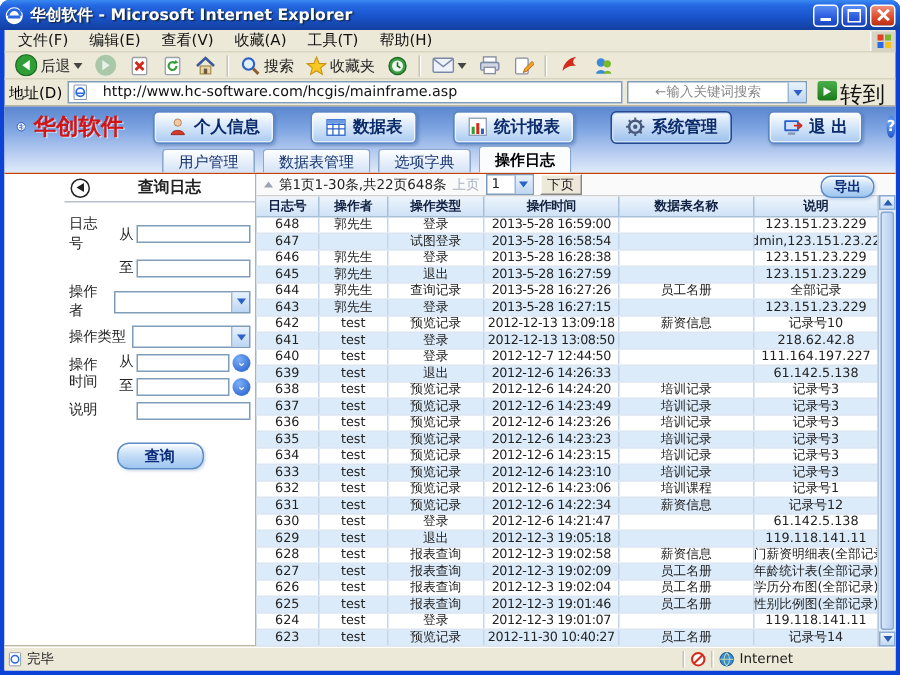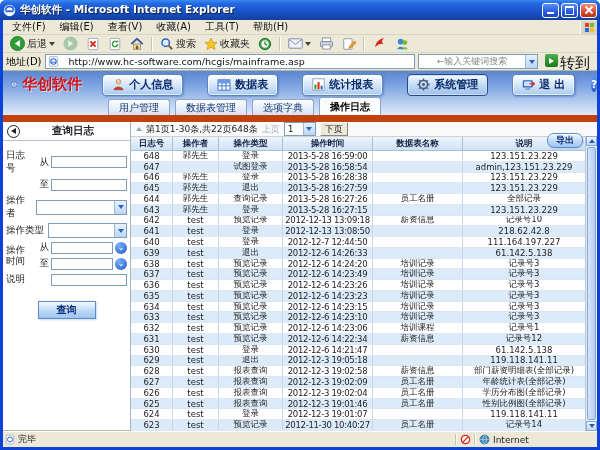--- a/index.html
+++ b/index.html
@@ -43,45 +43,45 @@
   .logo{width:23px;height:23px;margin-right:5px;}
   .brandname{color:#d41414;font-weight:bold;font-size:15px;text-shadow:1px 1px 0 #ffffff88;margin-right:14px;white-space:nowrap;}
   .navbtns{display:flex;align-items:center;gap:24px;margin-left:6px;}
   .navbtn{display:flex;align-items:center;gap:4px;height:20px;padding:0 9px;border-radius:4px;border:1px solid #5a86c4;background:linear-gradient(180deg,#ffffff,#d8e8fa 45%,#a9caf0 100%);box-shadow:inset 0 0 0 1px #ffffffaa,1px 1px 2px #3a5a9a66;font-size:11px;font-weight:bold;color:#0a2a6a;white-space:nowrap;}
   .navbtn.active{border:1px solid #26488e;box-shadow:inset 0 0 0 1px #cfe0f6;background:linear-gradient(180deg,#f4f9ff,#c8ddf6 45%,#9cc0ec 100%);}
   .helpcirc{width:15px;height:15px;margin-left:16px;border-radius:50%;background:radial-gradient(circle at 35% 30%,#6aa0f4,#1a50c8);color:#fff;font-size:10px;font-weight:bold;display:flex;align-items:center;justify-content:center;}
   .tabsrow{position:absolute;left:105px;bottom:0;display:flex;gap:5px;align-items:flex-end;}
   .tab{height:15px;padding:0 10px;display:flex;align-items:center;font-size:10px;color:#16336e;background:linear-gradient(180deg,#fdfeff,#d4e3f6);border:1px solid #8aa8cc;border-bottom:none;border-radius:3px 3px 0 0;white-space:nowrap;}
   .tab.active{height:17px;background:#fbfcfe;color:#000;font-weight:bold;}
   
-  .content{flex:1;display:flex;background:#fff;border-top:7px solid #c2410c;min-height:0;}
+  .content{flex:1;display:flex;background:#fff;border-top:1px solid #c2410c;min-height:0;padding-left:40px;}
   .sidebar{width:127px;flex:0 0 127px;border-right:1px solid #a8b4c4;display:flex;flex-direction:column;font-size:9.5px;color:#222;}
   .sb-title{height:18px;display:flex;align-items:center;padding:0 4px;border-bottom:1px solid #b8c0cc;}
   .backcirc{width:13px;height:13px;border-radius:50%;border:1.5px solid #222;box-sizing:border-box;display:flex;align-items:center;justify-content:center;}
   .backcirc i{width:0;height:0;border-top:3px solid transparent;border-bottom:3px solid transparent;border-right:5px solid #222;margin-right:1px;}
   .sb-title-text{flex:1;text-align:center;font-weight:bold;font-size:10.5px;}
   .sb-form{padding:8px 3px 0 3px;display:flex;flex-direction:column;gap:3px;}
   .f-row{display:flex;align-items:center;gap:2px;}
   .f-lab{width:28px;flex:0 0 28px;}
   .f-lab2{width:13px;flex:0 0 13px;text-align:right;}
   .f-lab.two{line-height:1.15;}
   .tin{flex:1;height:12px;border:1px solid #7f9db9;background:#fff;min-width:0;font-size:9px;padding:0 2px;font-family:inherit;box-sizing:border-box;}
   .sel{flex:1;height:13px;border:1px solid #7f9db9;background:#fff;display:flex;align-items:stretch;min-width:0;}
   .sel .val{flex:1;}
   .roundbtn{width:12px;height:12px;flex:0 0 12px;border-radius:50%;background:radial-gradient(circle at 35% 30%,#7ab0f8,#1f57c8);color:#fff;font-size:8px;display:flex;align-items:center;justify-content:center;line-height:1;}
   .querybtn-row{display:flex;justify-content:center;margin-top:12px;}
-  .pillbtn{min-width:56px;height:16px;border-radius:0;border:1px solid #5a8cc8;background:linear-gradient(180deg,#f4faff,#c2dbf6 50%,#9ec6f0);box-shadow:inset 0 1px 0 #fff,1px 1px 2px #7a9ac866;color:#0a2a7a;font-weight:bold;font-size:10px;display:flex;align-items:center;justify-content:center;}
+  .pillbtn{min-width:56px;height:16px;border-radius:8px;border:1px solid #5a8cc8;background:linear-gradient(180deg,#f4faff,#c2dbf6 50%,#9ec6f0);box-shadow:inset 0 1px 0 #fff,1px 1px 2px #7a9ac866;color:#0a2a7a;font-weight:bold;font-size:10px;display:flex;align-items:center;justify-content:center;}
   
   .main{flex:1;display:flex;flex-direction:column;min-width:0;position:relative;}
   .pagebar{height:14px;flex:0 0 14px;display:flex;align-items:center;font-size:9px;color:#222;gap:4px;padding-left:5px;background:#fafafa;border-bottom:1px solid #d0d0d0;}
   .pg-prev{color:#aab4c0;}
   .pg-select{width:30px;height:12px;border:1px solid #7f9db9;background:#fff;display:flex;align-items:stretch;}
   .pg-select .val{flex:1;padding-left:3px;display:flex;align-items:center;}
   .pg-next{border:1px solid #888;border-top-color:#fff;border-left-color:#fff;background:#ece9d8;padding:0 4px;height:12px;display:flex;align-items:center;}
-  .exportbtn{position:absolute;right:14px;top:11px;height:13px;min-width:34px;font-size:9px;border-radius:7px;}
+  .exportbtn{position:absolute;right:14px;top:1px;height:13px;min-width:34px;font-size:9px;border-radius:7px;}
   .pane-arrow{width:0;height:0;border-left:3px solid transparent;border-right:3px solid transparent;border-bottom:4px solid #9aa4b4;}
   .thead{height:13px;flex:0 0 13px;display:flex;background:linear-gradient(180deg,#eef5fd,#cfe2f6);border-bottom:1px solid #a8c0d8;font-size:8.5px;font-weight:bold;color:#102040;margin-right:11px;}
   .th{display:flex;align-items:center;justify-content:center;border-right:1px solid #a8c0d8;box-sizing:border-box;overflow:hidden;white-space:nowrap;}
   .tbody{flex:1;display:flex;flex-direction:column;margin-right:11px;min-height:0;}
   .trow{flex:1;display:flex;font-size:8.5px;color:#222;border-bottom:1px solid #dce6f2;min-height:0;}
   .trow.alt{background:#dcebfa;}
   .td{display:flex;align-items:center;justify-content:center;border-right:1px solid #c6d6e8;box-sizing:border-box;overflow:hidden;white-space:nowrap;}
   .c0{width:42px;flex:0 0 42px;}.c1{width:46px;flex:0 0 46px;}.c2{width:64px;flex:0 0 64px;}
   .c3{width:90px;flex:0 0 90px;letter-spacing:-0.3px;}.c4{width:90px;flex:0 0 90px;}.c5{flex:1;}
   .vscroll{position:absolute;right:0;top:14px;bottom:0;width:11px;background:#e2ecf8;border-left:1px solid #b8c8dc;display:flex;flex-direction:column;}

